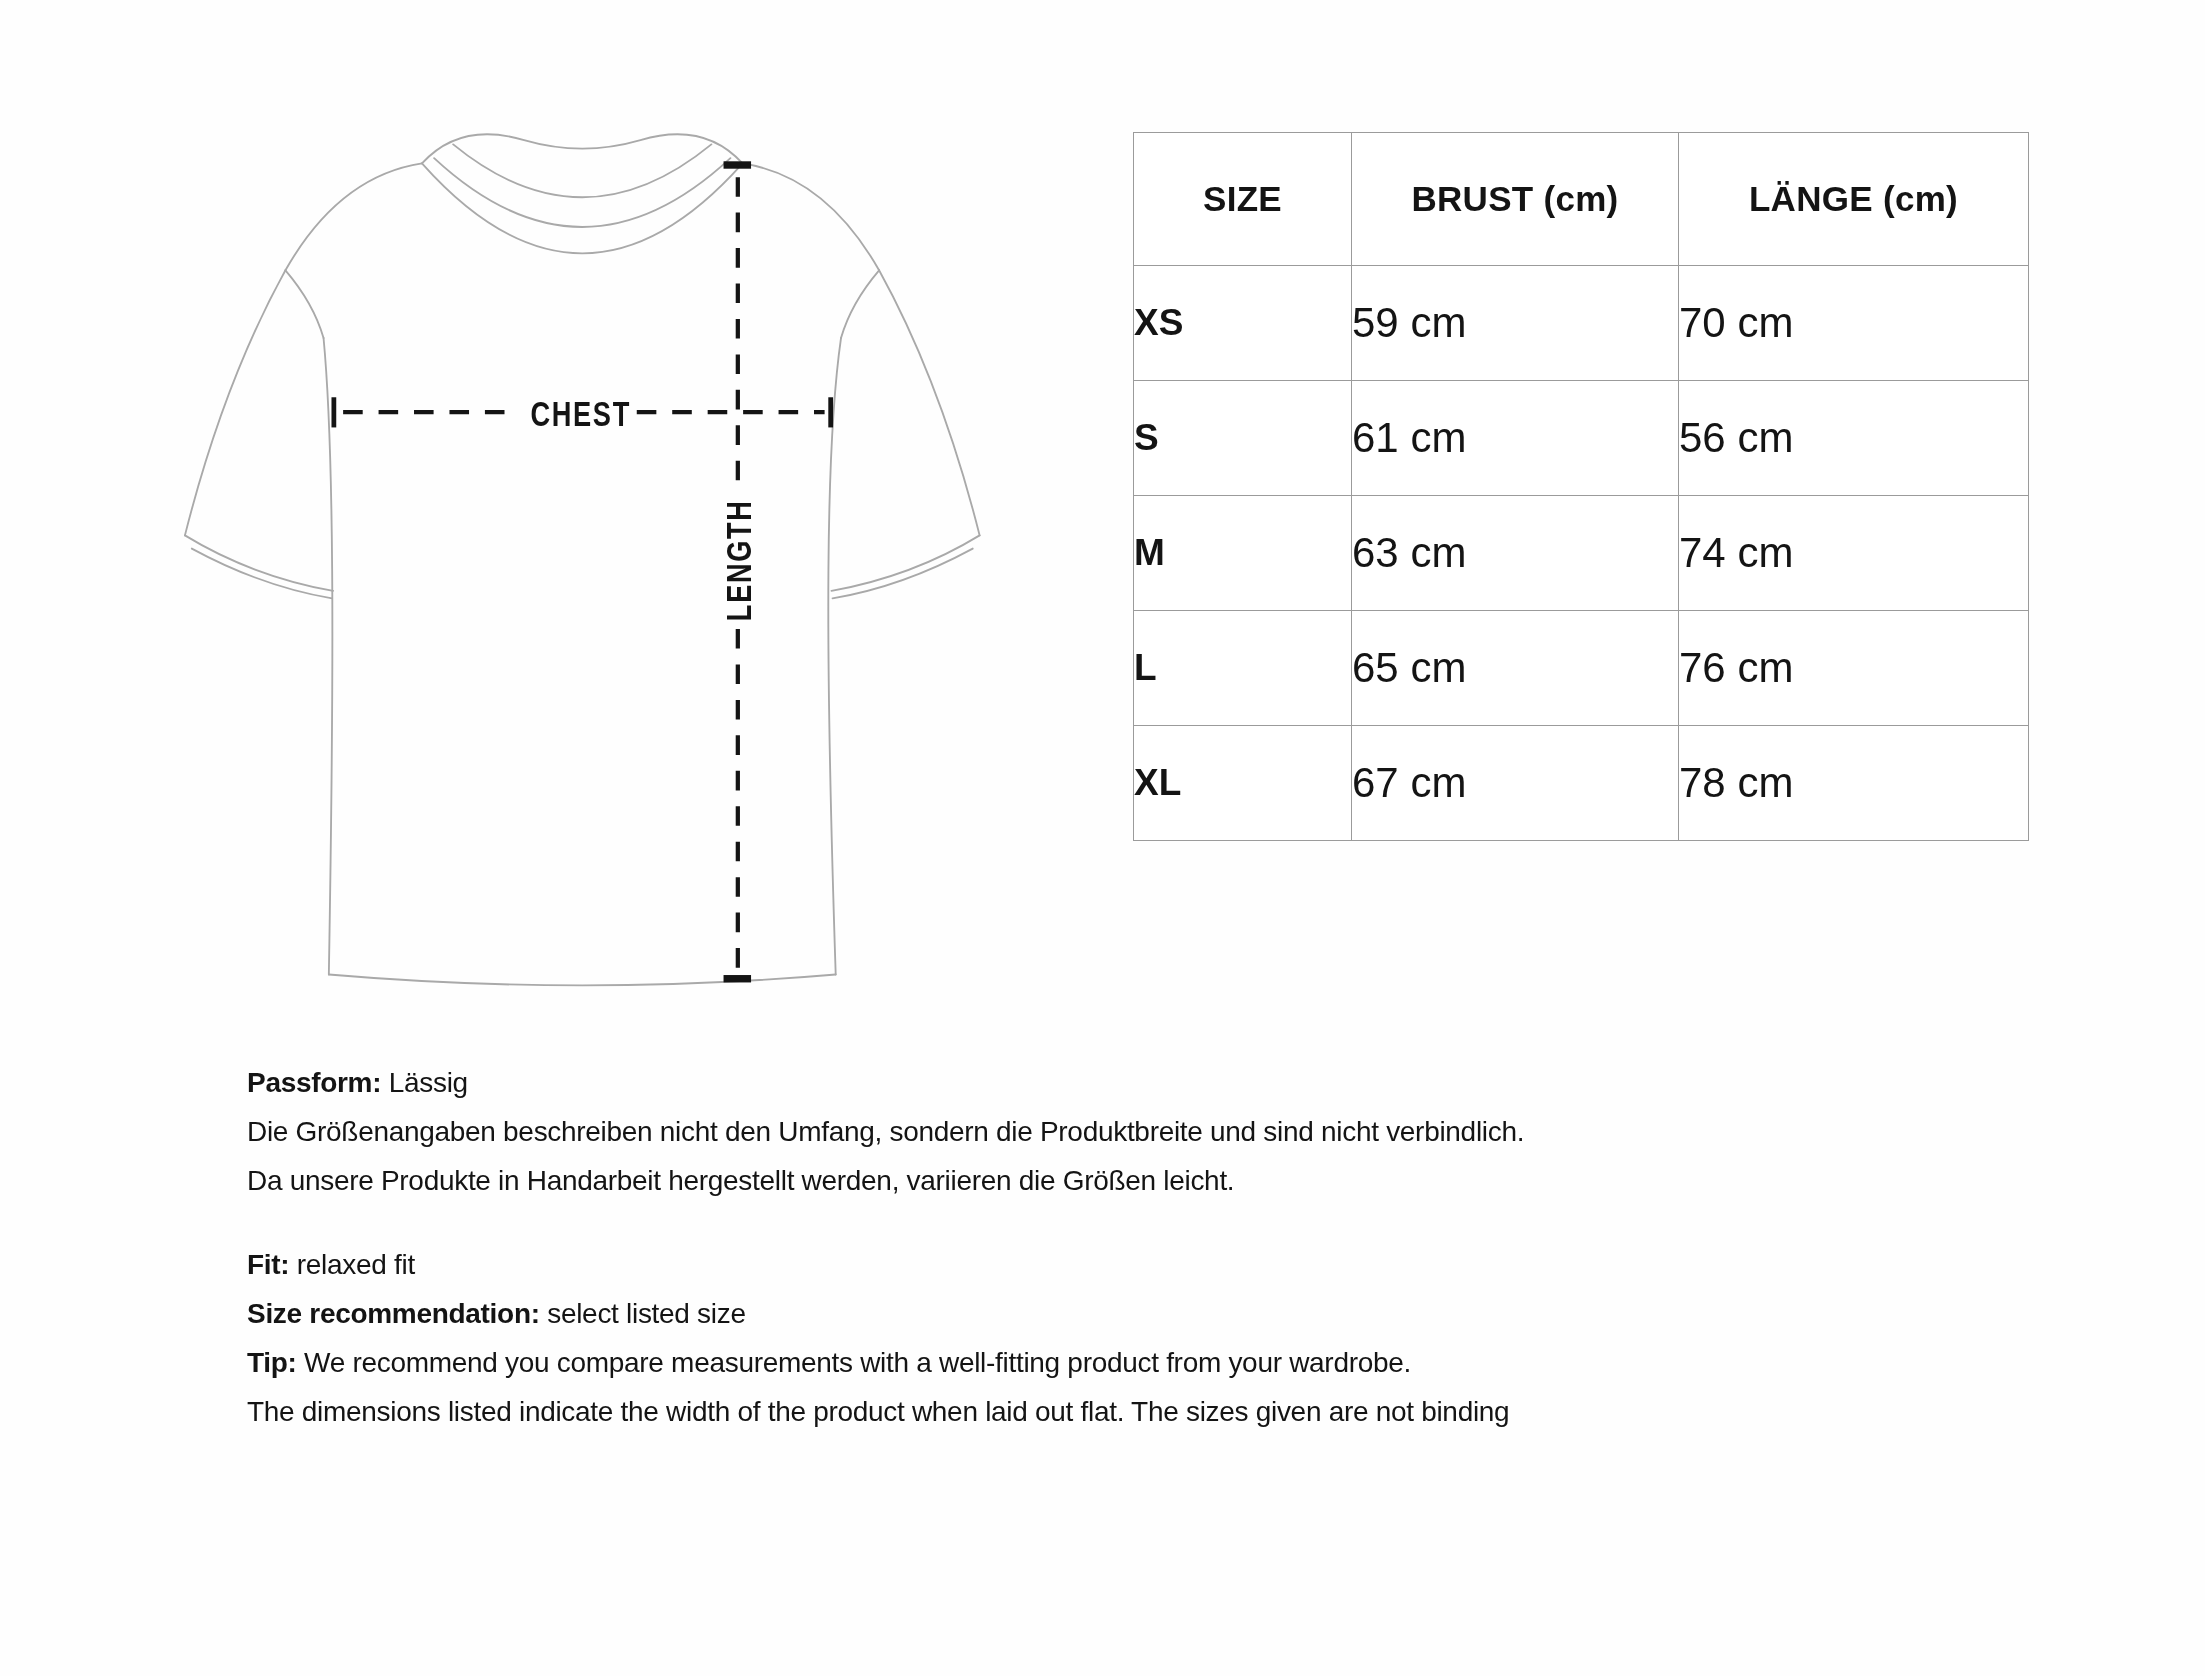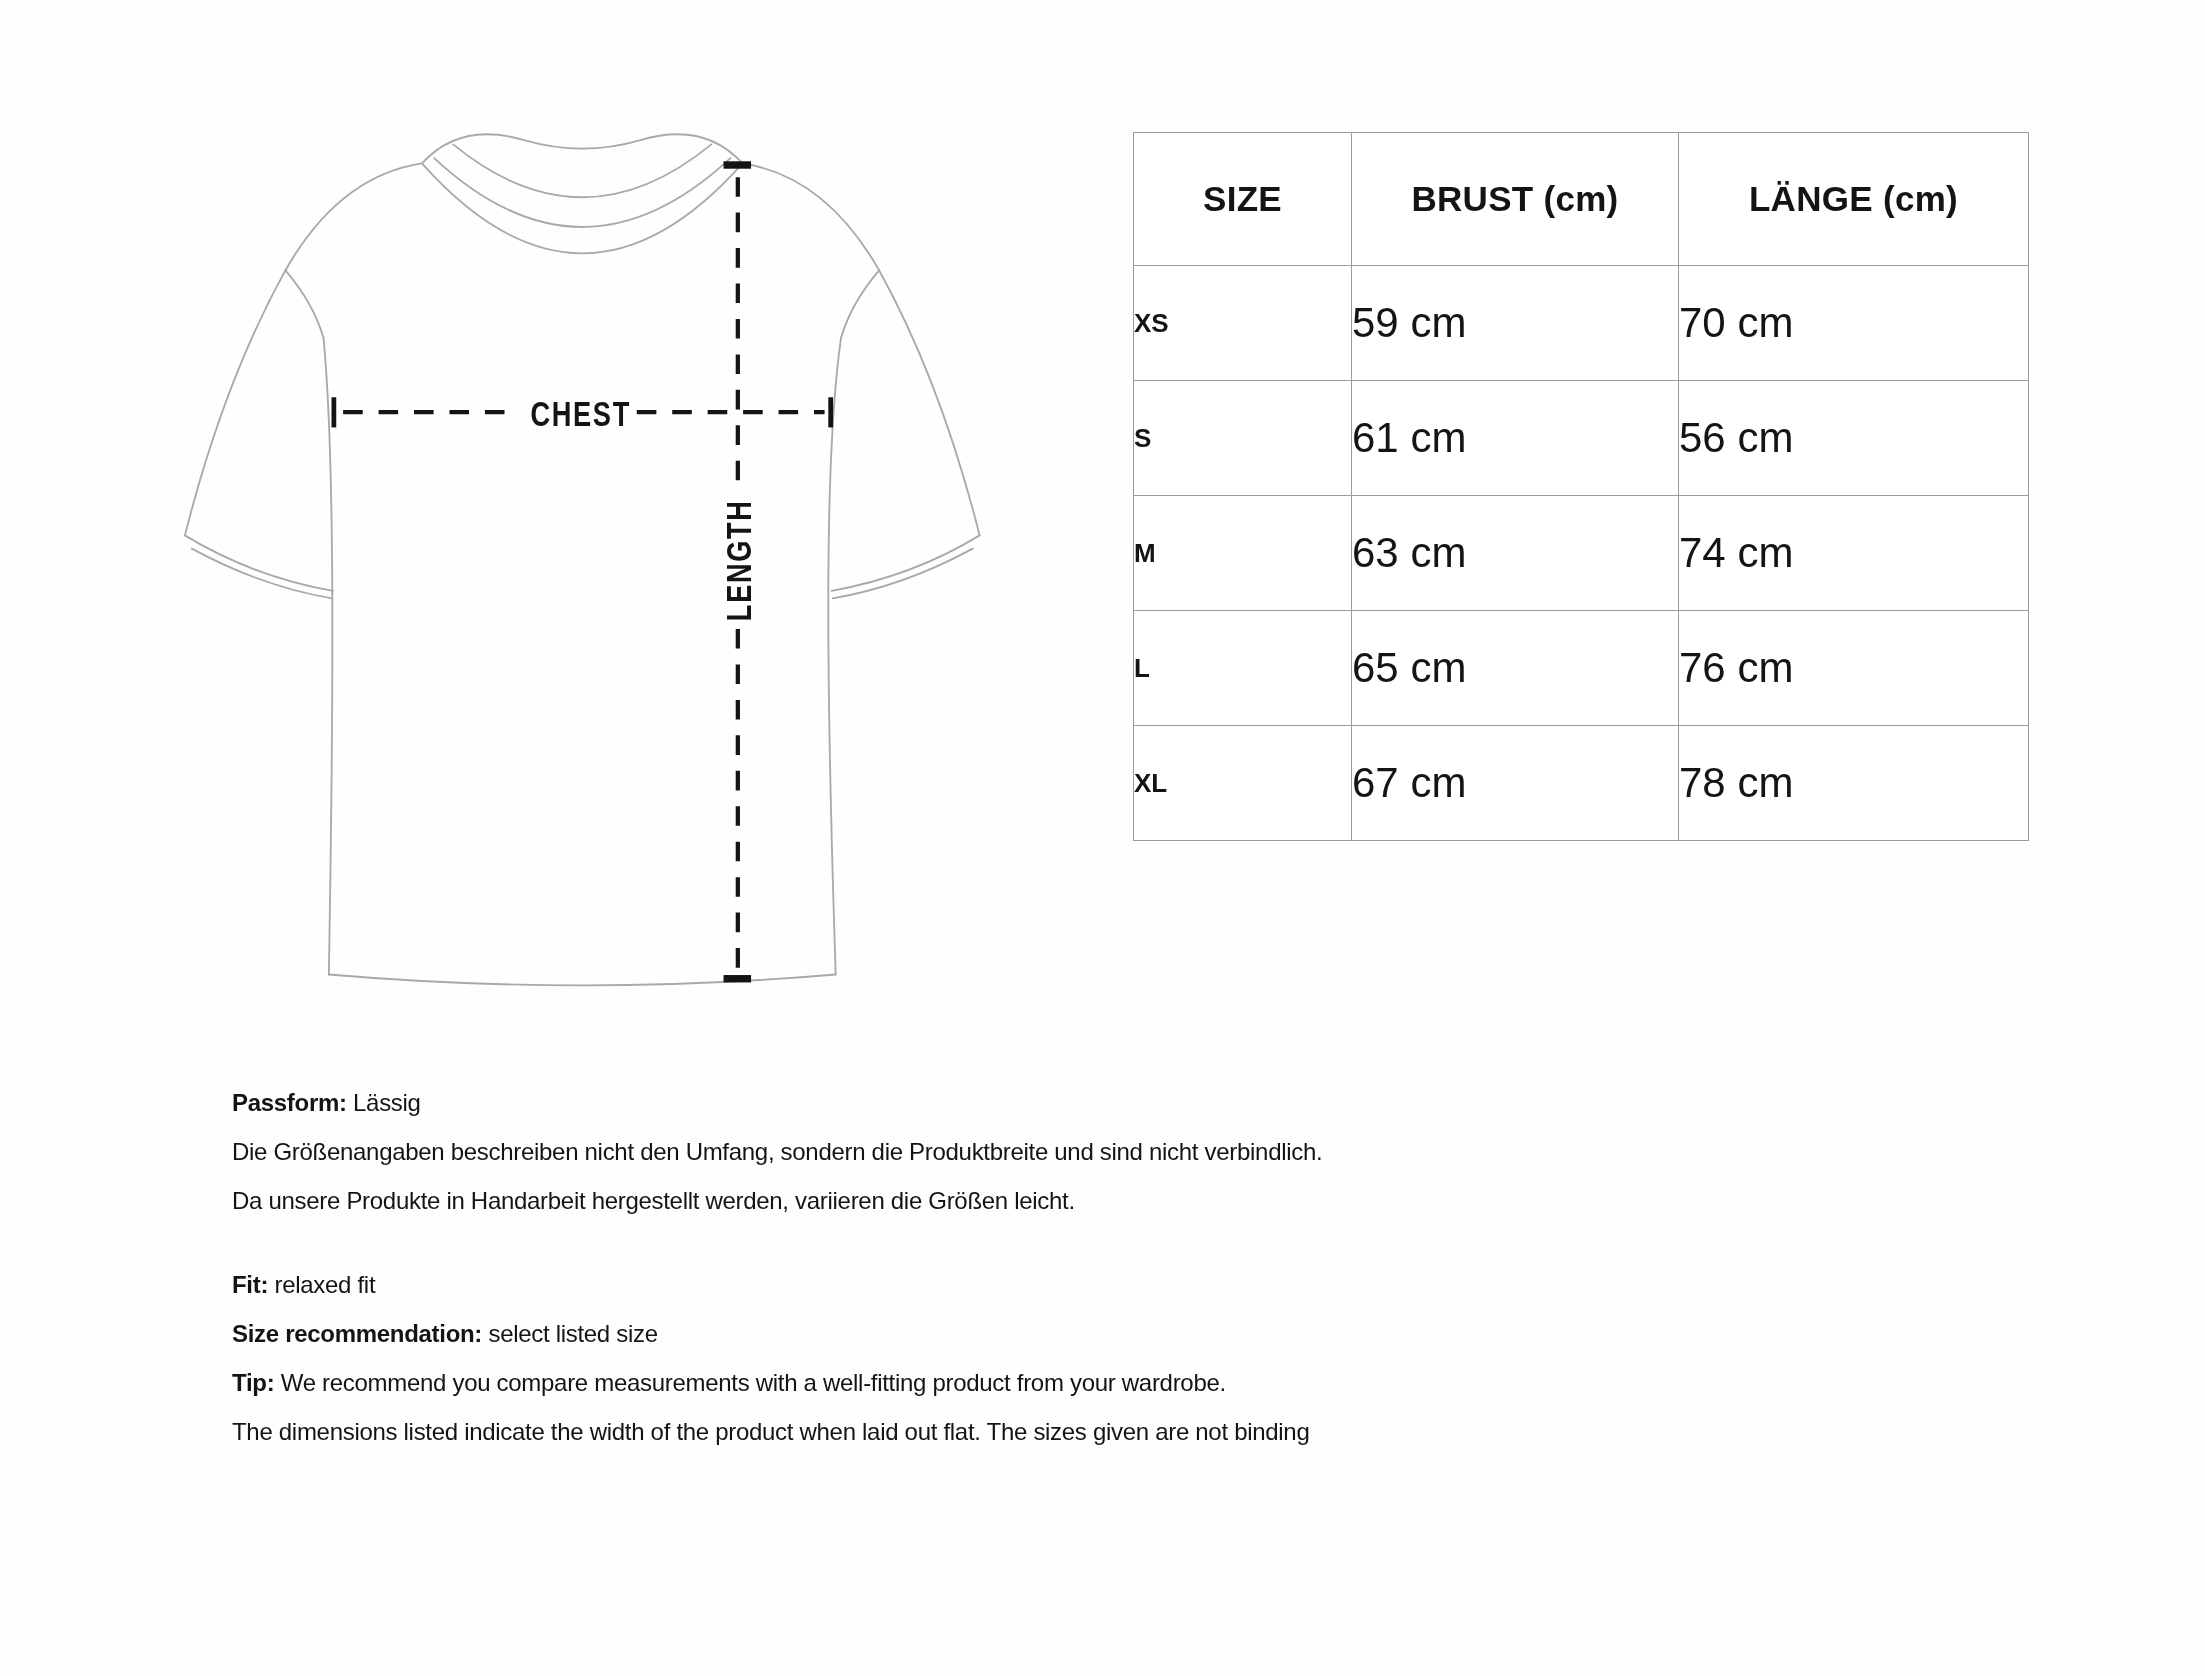--- a/index.html
+++ b/index.html
@@ -38,31 +38,30 @@
     vertical-align: middle;
     background: #ffffff;
   }
   .size-table thead th {
     height: 133px;
     font-size: 35px;
     font-weight: bold;
     letter-spacing: 0.3px;
   }
   .size-table tbody td { height: 115px; }
-  .size-table td.size-cell { font-weight: bold; font-size: 26px; }
+  .size-table td.size-cell { font-weight: bold; font-size: 37px; }
   .size-table td.value-cell { font-weight: normal; font-size: 42px; }
 
   
   .notes {
-    position: absolute; left: 232px; top: 1058px;
+    position: absolute; left: 247px; top: 1058px;
     width: 1884px;
-    font-size: 24px;
+    font-size: 28px;
     line-height: 49px;
     letter-spacing: -0.3px;
-    margin-top: 20px;
   }
   .notes p { white-space: nowrap; }
   .notes .block-en { margin-top: 35px; }
   .notes .lbl { font-weight: bold; }
 </style>
 </head>
 <body>
 
 <div class="page">
 

